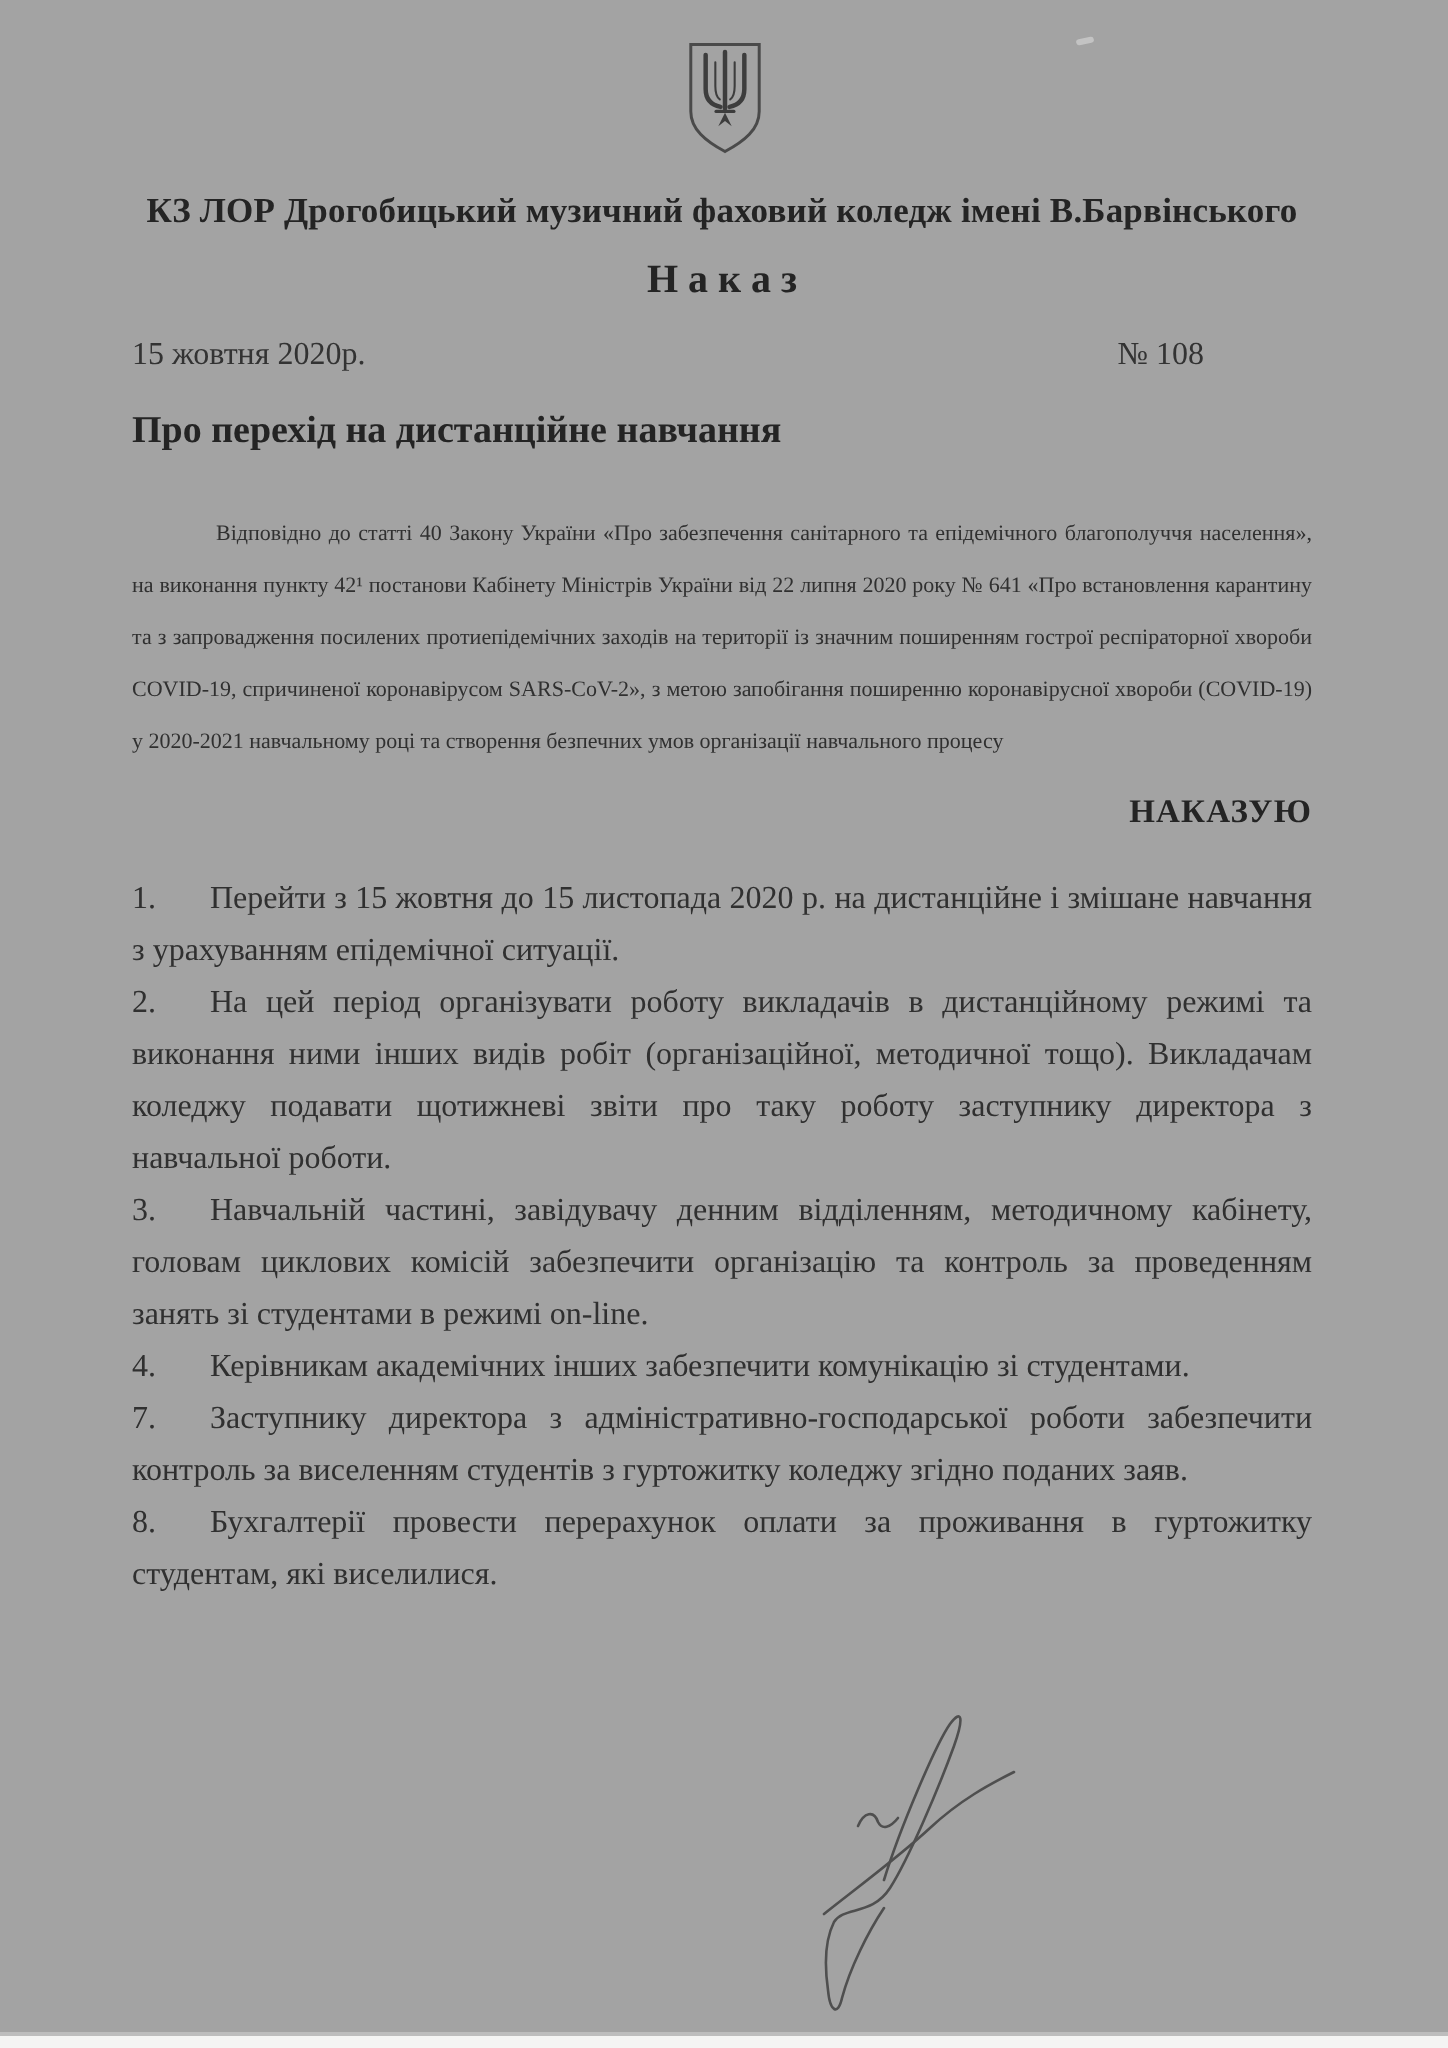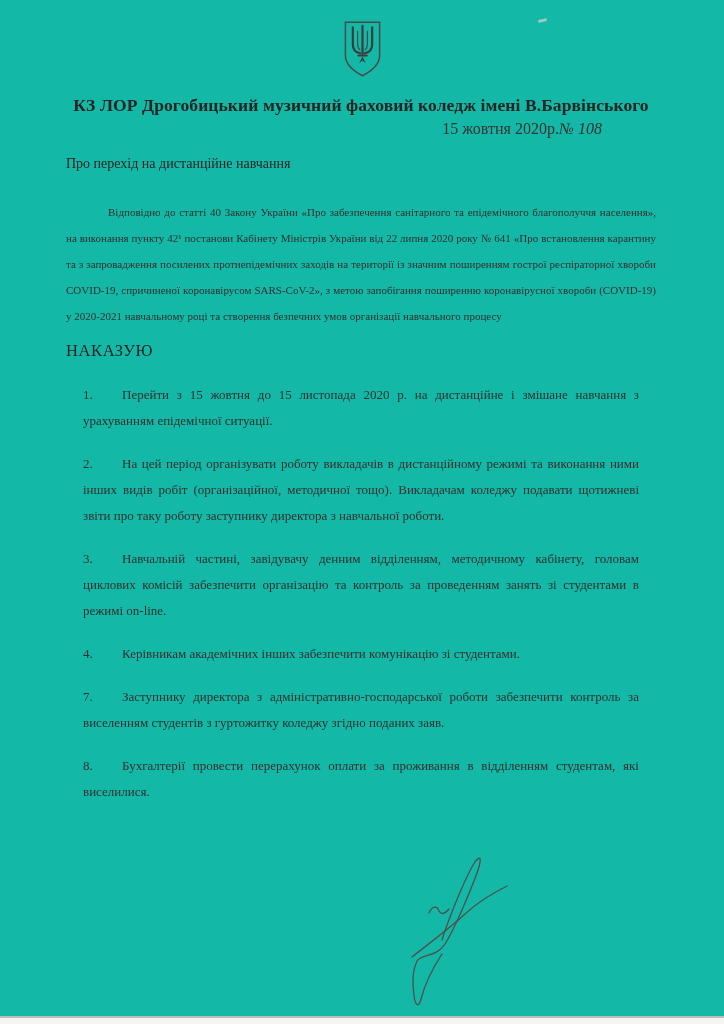--- a/index.html
+++ b/index.html
@@ -1,20 +1,20 @@
 <!DOCTYPE html>
 <html lang="uk"><head>
 <meta charset="utf-8">
 <style>
   html, body { margin: 0; padding: 0; background: #ffffff; }
   .page {
     position: relative;
     width: 724px;
     height: 1024px;
-    background: #14b8a6;
+    background: #a3a3a3;
     font-family: "Liberation Serif", "DejaVu Serif", serif;
     color: #2e2e2e;
     overflow: hidden;
     -webkit-font-smoothing: antialiased;
   }
   .content { padding: 0 68px 0 66px; }
 
   .speck {
     position: absolute; left: 538px; top: 19px;
     width: 9px; height: 3px; border-radius: 2px;
@@ -31,46 +31,46 @@
     font-size: 17.5px; font-weight: bold; text-align: center;
     color: #242424; letter-spacing: 0.1px;
   }
   .doc-title {
     margin: 13px 0 0 0;
     font-size: 20px; font-weight: bold; text-align: center;
     color: #242424;
   }
 
   .meta-row {
-    display: flex; justify-content: flex-end;
-    margin-top: 4px; font-size: 16px; color: #333;
+    display: flex; justify-content: space-between;
+    margin-top: 17px; font-size: 16px; color: #333;
   }
-  .meta-row .doc-number { padding-right: 54px; font-style: italic; }
+  .meta-row .doc-number { padding-right: 54px; }
 
   .subject {
     margin: 18px 0 0 0;
-    font-size: 14px; font-weight: normal; color: #242424;
+    font-size: 19px; font-weight: bold; color: #242424;
   }
 
   .preamble {
     margin: 27px 0 0 0;
     font-size: 11px; line-height: 26px;
     text-align: justify; text-indent: 42px;
     color: #303030;
   }
 
   .resolution {
     margin: 12px 0 0 0;
-    font-size: 16.5px; font-weight: normal; text-align: left;
+    font-size: 16.5px; font-weight: bold; text-align: right;
     letter-spacing: 0.6px; color: #242424;
   }
 
   .items { margin-top: 21px; }
   .item {
-    margin: 17px; font-size: 13px; line-height: 26px;
+    margin: 0; font-size: 16px; line-height: 26px;
     text-align: justify; color: #303030;
   }
   .item .num { display: inline-block; width: 39px; }
 
   .signature-svg { position: absolute; left: 392px; top: 850px; }
 
   .bottom-line {
     position: absolute; left: 0; right: 0; top: 1016px;
     height: 2px; background: #bdbdbd;
   }
@@ -98,39 +98,40 @@
         <path d="M24 48 H36" stroke-width="2.2"></path>
       </g>
       <path d="M30 49 L25.5 58 L30 54.5 L34.5 58 Z" fill="#3d3d3d"></path>
     </svg>
   </div>
 
   <div class="content">
 
     <h1 class="institution">КЗ ЛОР Дрогобицький музичний фаховий коледж імені В.Барвінського</h1>
 
+    <h2 class="doc-title">Н а к а з</h2>
 
     <div class="meta-row">
       <span class="doc-date">15 жовтня 2020р.</span>
       <span class="doc-number">№ 108</span>
     </div>
 
     <p class="subject">Про перехід на дистанційне навчання</p>
 
     <p class="preamble">Відповідно до статті 40 Закону України «Про забезпечення санітарного та епідемічного благополуччя населення», на виконання пункту 42¹ постанови Кабінету Міністрів України від 22 липня 2020 року № 641 «Про встановлення карантину та з запровадження посилених протиепідемічних заходів на території із значним поширенням гострої респіраторної хвороби COVID-19, спричиненої коронавірусом SARS-CoV-2», з метою запобігання поширенню коронавірусної хвороби (COVID-19) у 2020-2021 навчальному році та створення безпечних умов організації навчального процесу</p>
 
     <p class="resolution">НАКАЗУЮ</p>
 
     <div class="items">
       <p class="item"><span class="num">1.</span><span>Перейти з 15 жовтня до 15 листопада 2020 р. на дистанційне і змішане навчання з урахуванням епідемічної ситуації.</span></p>
       <p class="item"><span class="num">2.</span><span>На цей період організувати роботу викладачів в дистанційному режимі та виконання ними інших видів робіт (організаційної, методичної тощо). Викладачам коледжу подавати щотижневі звіти про таку роботу заступнику директора з навчальної роботи.</span></p>
       <p class="item"><span class="num">3.</span><span>Навчальній частині, завідувачу денним відділенням, методичному кабінету, головам циклових комісій забезпечити організацію та контроль за проведенням занять зі студентами в режимі on-line.</span></p>
       <p class="item"><span class="num">4.</span><span>Керівникам академічних інших забезпечити комунікацію зі студентами.</span></p>
       <p class="item"><span class="num">7.</span><span>Заступнику директора з адміністративно-господарської роботи забезпечити контроль за виселенням студентів з гуртожитку коледжу згідно поданих заяв.</span></p>
-      <p class="item"><span class="num">8.</span><span>Бухгалтерії провести перерахунок оплати за проживання в відділенням студентам, які виселилися.</span></p>
+      <p class="item"><span class="num">8.</span><span>Бухгалтерії провести перерахунок оплати за проживання в гуртожитку студентам, які виселилися.</span></p>
     </div>
 
   </div>
 
   <svg class="signature-svg" width="120" height="165" viewBox="0 0 120 165">
     <g fill="none" stroke="#4f4f4f" stroke-width="1.3" stroke-linecap="round">
       <path d="M37 63 c3 -7 8 -8 10 -2 c2 4 6 3 10 -2"></path>
       <path d="M50 90 C58 64 76 22 83 12 C89 4 90 9 85 23 C77 45 62 80 53 94 C44 108 30 103 25 111 C21 119 20 131 22 145 C23 156 27 158 29 149 C33 134 42 116 50 104"></path>
       <path d="M20 107 C35 95 58 78 73 64 C88 50 103 42 115 36"></path>
     </g>

